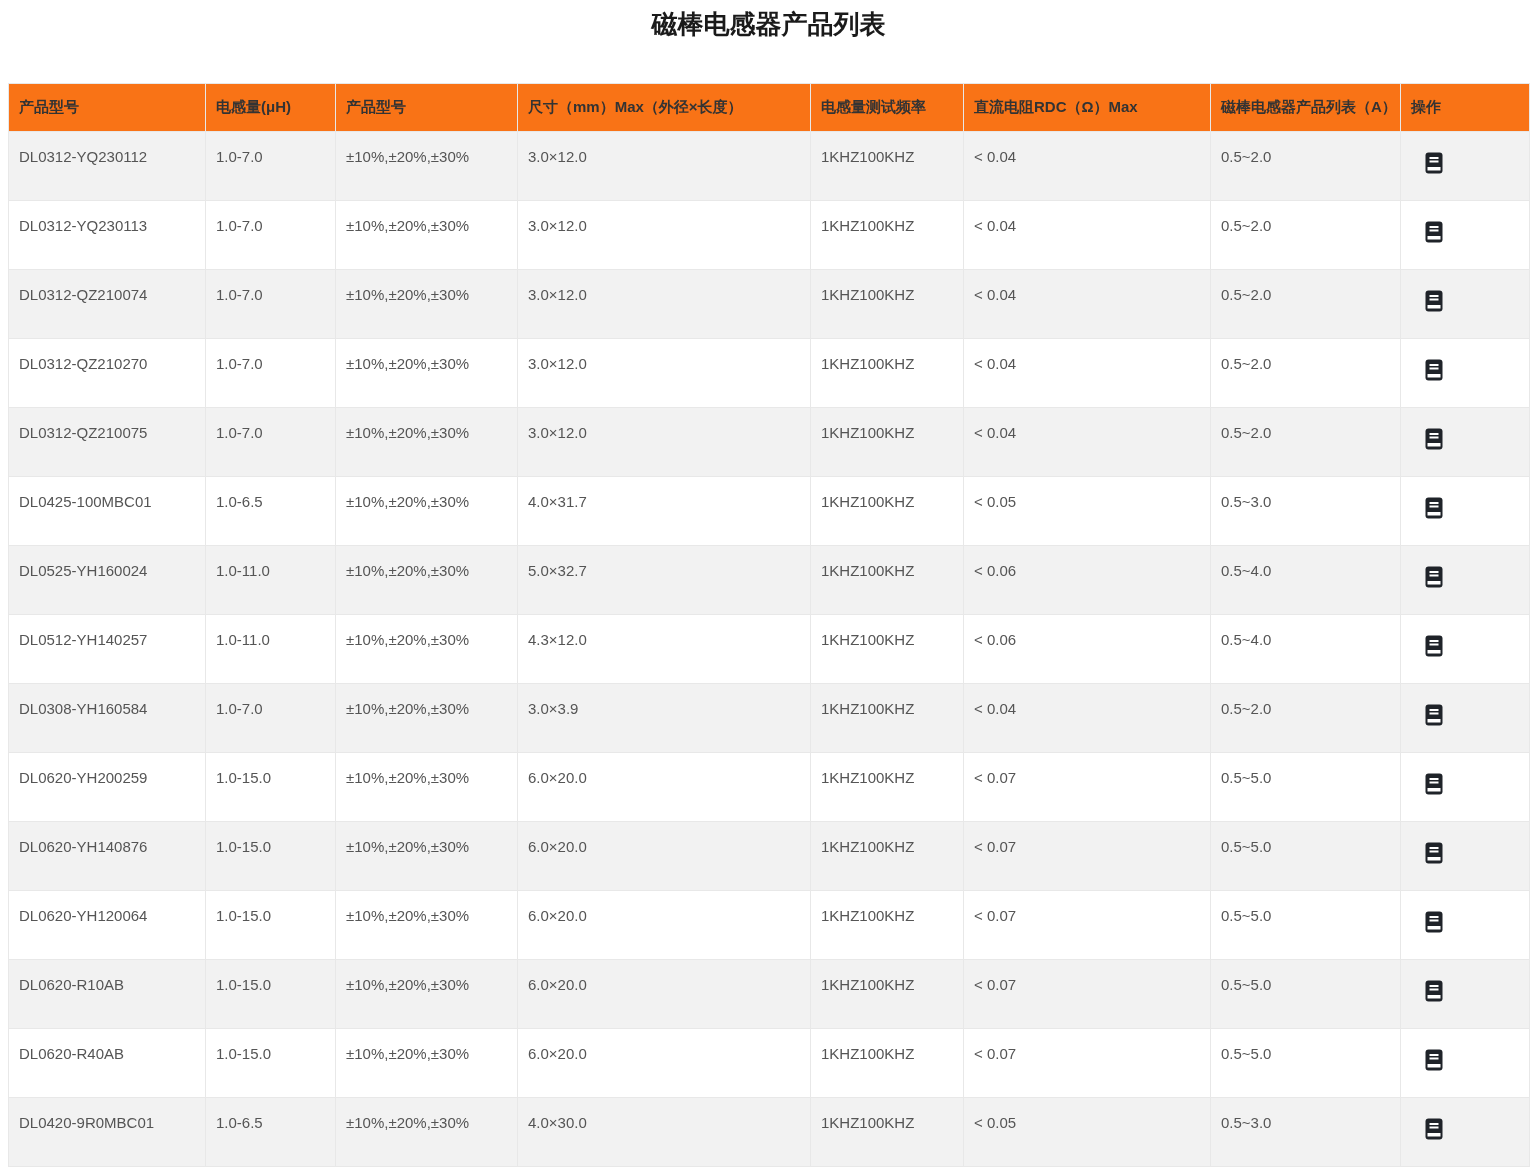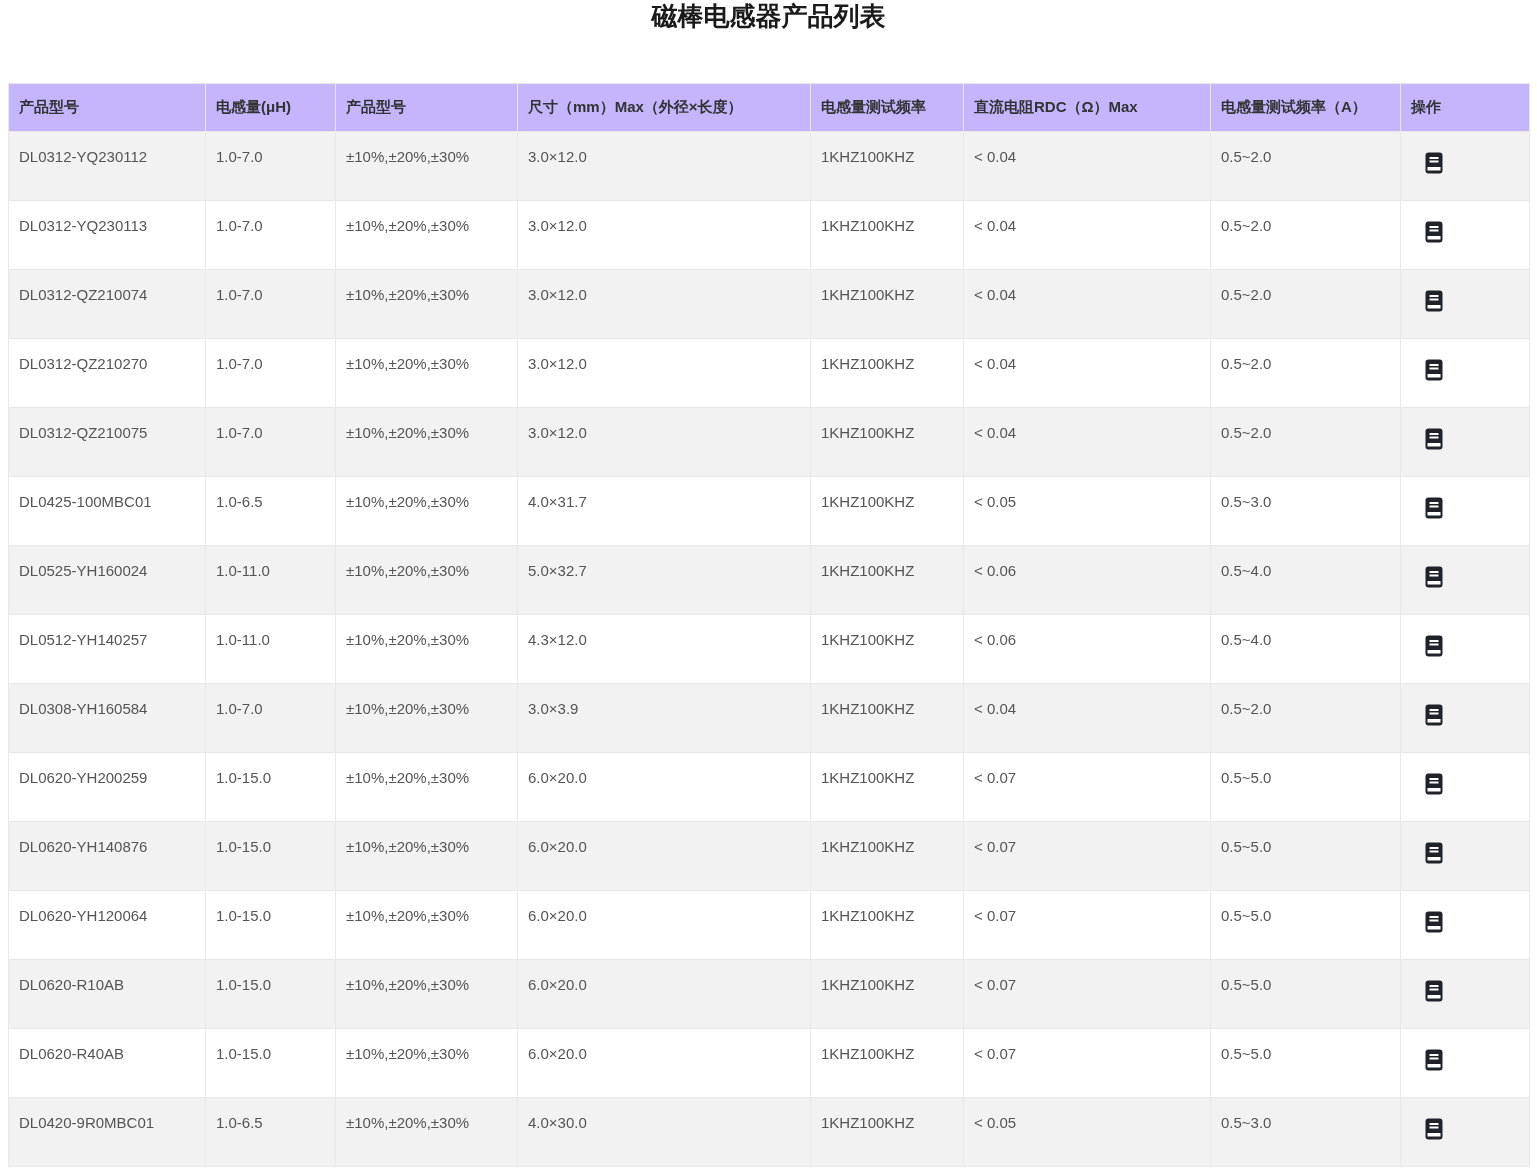--- a/index.html
+++ b/index.html
@@ -16,20 +16,21 @@
     width:1537px;
     background:#ffffff;
     font-family:"Liberation Sans","DejaVu Sans",sans-serif;
     -webkit-font-smoothing:antialiased;
   }
   .page-header{
     height:83px;
     display:flex;
     justify-content:center;
     align-items:flex-start;
+    padding-top:8px;
   }
   .page-title{
     margin:0;
     font-size:26px;
     line-height:1.25;
     font-weight:bold;
     color:var(--title-text);
   }
   .product-table{
     margin:0 8px;
@@ -44,21 +45,21 @@
     overflow:hidden;
     white-space:nowrap;
   }
   .product-table th{
     height:48px;
     padding:0 10px;
     vertical-align:middle;
     font-size:15px;
     font-weight:bold;
     color:var(--header-text);
-    background:#c4b5fd;
+    background:#f97316;
     margin-left:44px;
   }
   .product-table td{
     height:69px;
     padding:16px 10px 0 10px;
     vertical-align:top;
     font-size:15px;
     line-height:1.25;
     color:var(--cell-text);
     background:#ffffff;
@@ -95,21 +96,21 @@
     <col style="width:129px">
   </colgroup>
   <thead>
     <tr>
         <th>产品型号</th>
         <th>电感量(μH)</th>
         <th>产品型号</th>
         <th>尺寸（mm）Max（外径×长度）</th>
         <th>电感量测试频率</th>
         <th>直流电阻RDC（Ω）Max</th>
-        <th>电感量测试频率（A）</th>
+        <th>磁棒电感器产品列表（A）</th>
         <th>操作</th>
       </tr>
   </thead>
   <tbody>
       <tr>
     <td>DL0312-YQ230112</td>
     <td>1.0-7.0</td>
     <td>±10%,±20%,±30%</td>
     <td>3.0×12.0</td>
     <td>1KHZ100KHZ</td>

